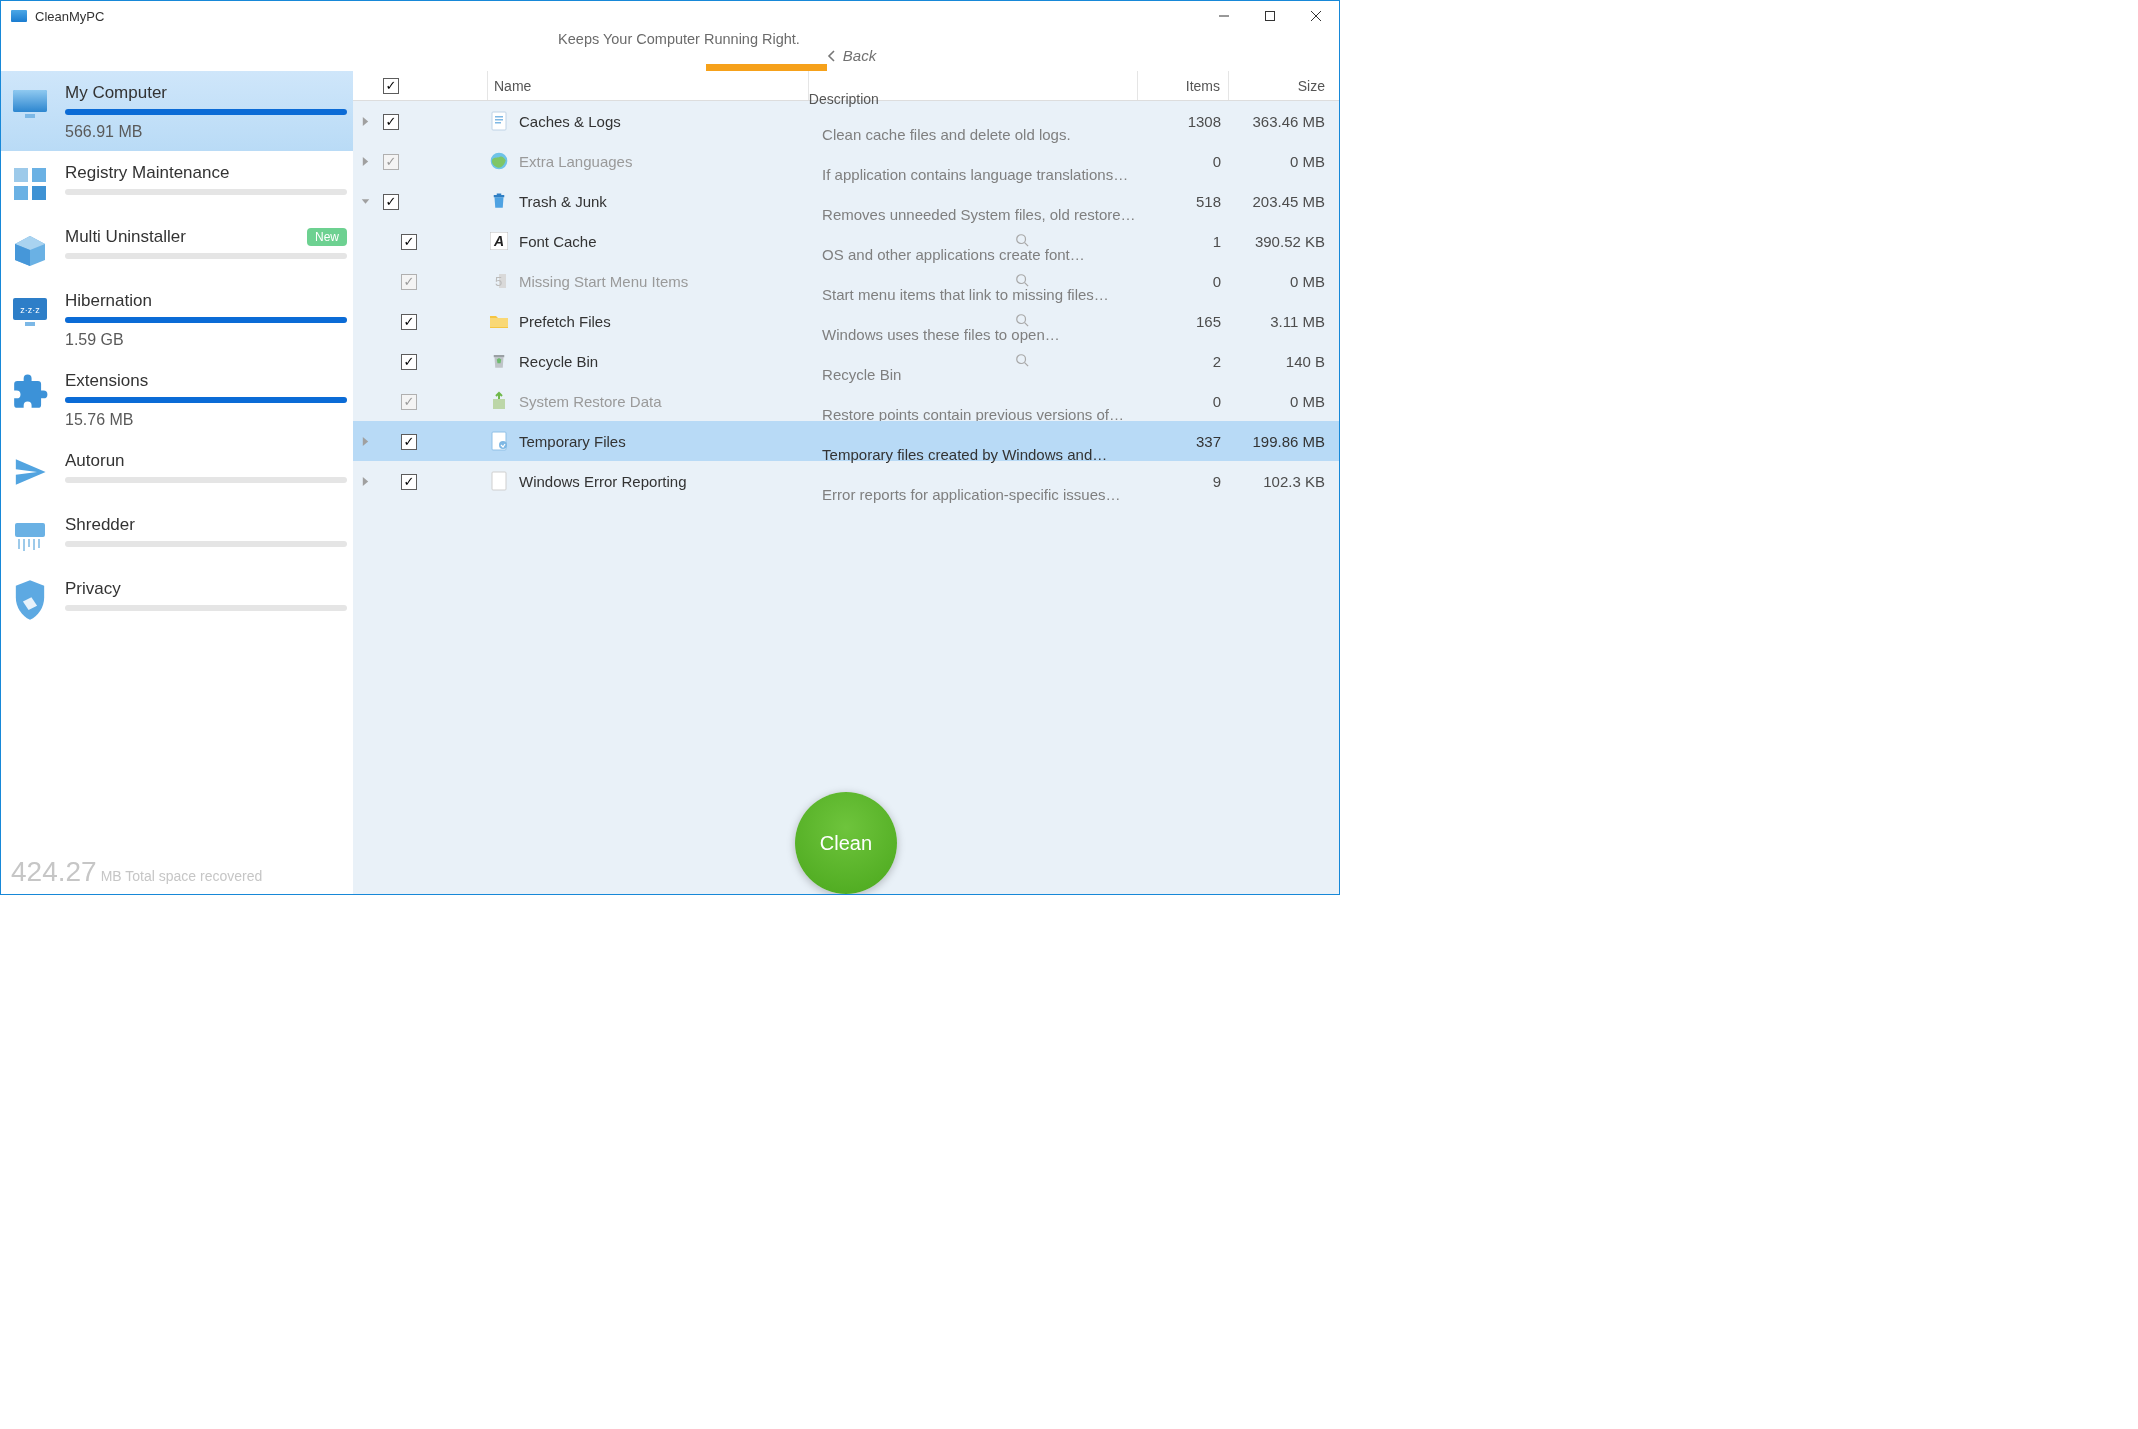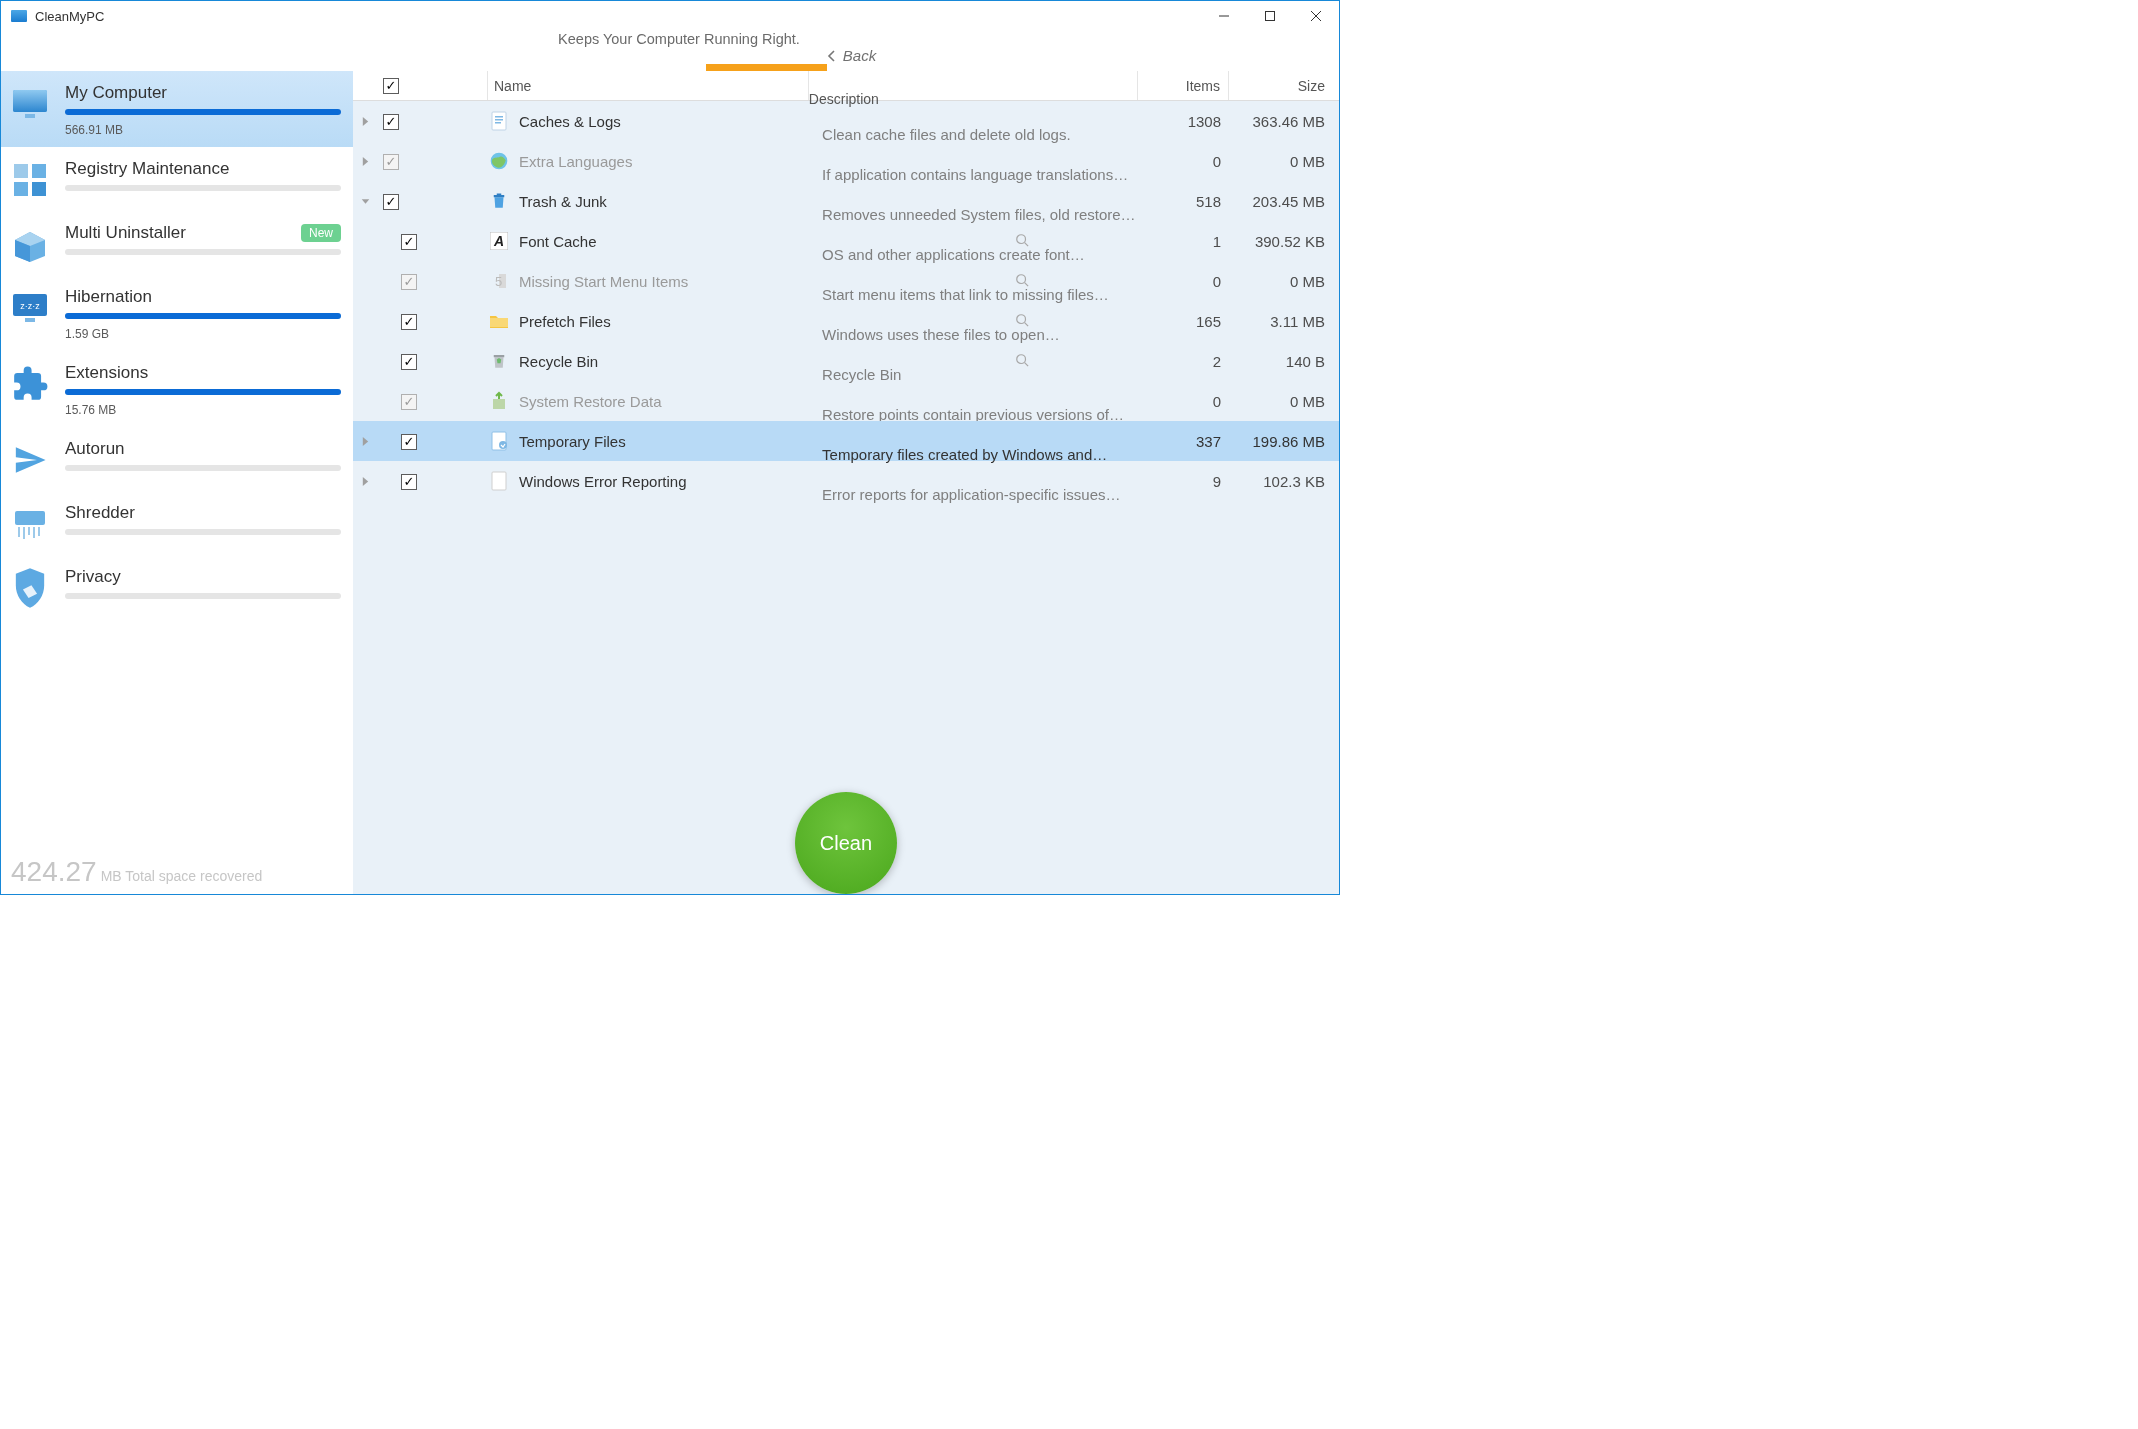--- a/index.html
+++ b/index.html
@@ -73,21 +73,21 @@
 .body-area { flex: 1; display: flex; min-height: 0; }
 .sidebar {
   width: 352px;
   background: #fff;
   display: flex;
   flex-direction: column;
   border-right: none;
 }
 .sidebar-item {
   display: flex; align-items: flex-start;
-  padding: 12px 12px 10px 8px;
+  padding: 12px 6px 10px 8px;
   gap: 14px;
   border-bottom: none;
 }
 .sidebar-item.selected {
   background: linear-gradient(#cfe6fa,#b9dbf6);
 }
 .side-icon {
   width: 42px; height: 42px;
   flex-shrink: 0;
   display: flex; align-items: center; justify-content: center;
@@ -103,21 +103,21 @@
   width: 100%; height: 6px;
   background: #e5e5e5;
   border-radius: 3px;
   position: relative;
 }
 .side-bar-fill {
   height: 100%;
   background: #0b6bd6;
   border-radius: 3px;
 }
-.side-sub { font-size: 12px; color: #5a5a5a; margin-top: 2px; }
+.side-sub { font-size: 16px; color: #5a5a5a; margin-top: 2px; }
 .footer {
   margin-top: auto;
   padding: 8px 6px 6px 10px;
   display: flex; align-items: baseline; gap: 4px;
   color: #c6c6c6;
 }
 .footer-num { font-size: 28px; font-weight: 300; }
 .footer-txt { font-size: 14px; }
 .main {
   flex: 1;

